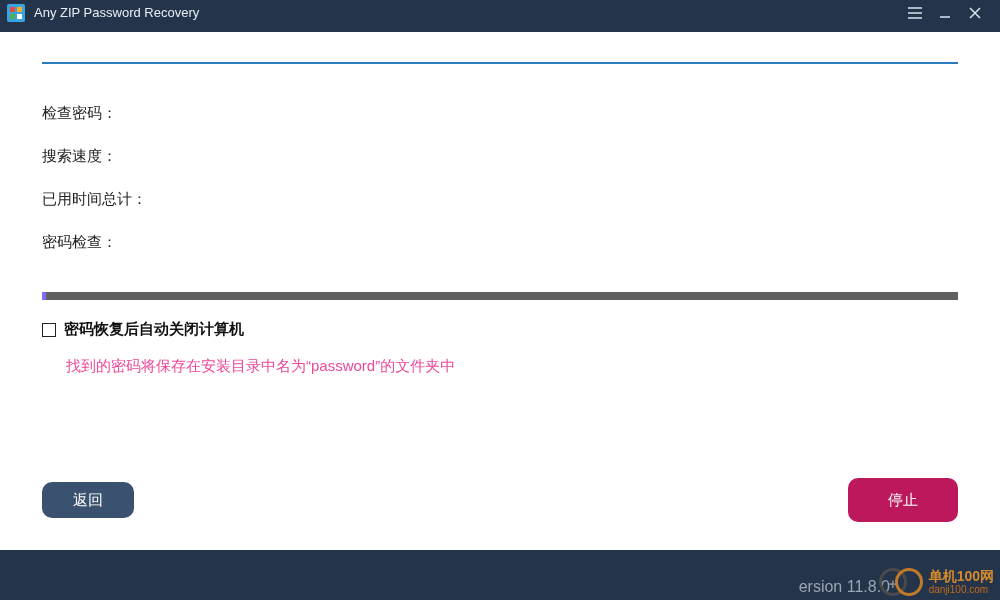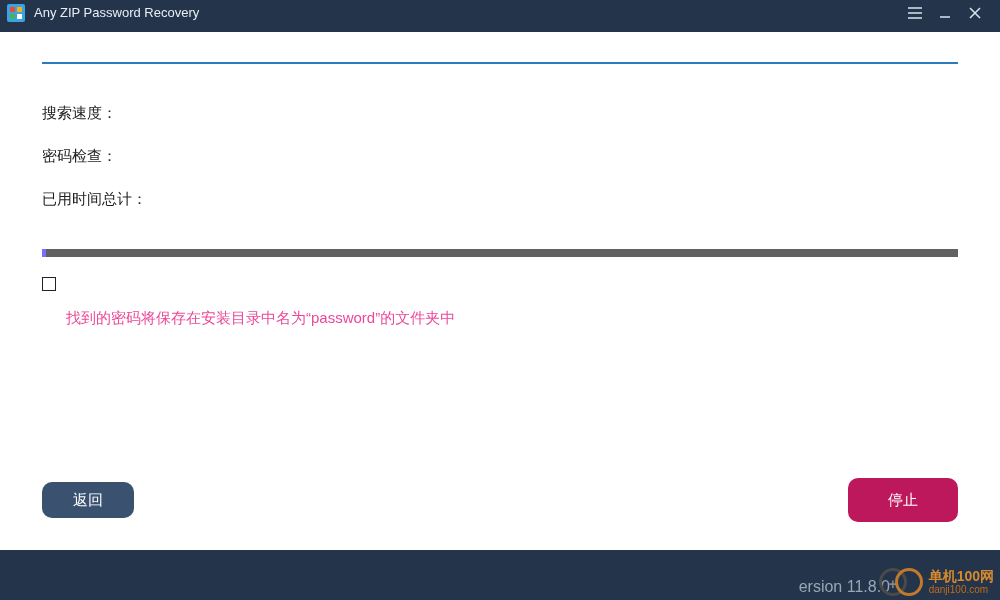--- a/index.html
+++ b/index.html
@@ -180,32 +180,34 @@
     <svg width="12" height="12" viewBox="0 0 12 12">
         <path d="M1 1l10 10M11 1L1 11" stroke="#dbe4ee" stroke-width="1.5"></path>
       </svg>
   </span>
 </div>
 
 <div class="content">
   <div class="top-rule"></div>
 
   <div class="fields">
+    <div class="row">检查密码：</div>
     <div class="row">搜索速度：</div>
+    <div class="row">已用时间总计：</div>
     <div class="row">密码检查：</div>
-    <div class="row">已用时间总计：</div>
   </div>
 
   <div class="progress-wrap">
     <div class="progress-fill"></div>
   </div>
 
 
   <div class="shutdown-row">
     <span class="cb"></span>
+    <span>密码恢复后自动关闭计算机</span>
   </div>
 
   <div class="password-note">找到的密码将保存在安装目录中名为“password”的文件夹中</div>
 
   <div class="buttons">
     <button class="btn btn-back">返回</button>
     <button class="btn btn-stop">停止</button>
   </div>
 </div>
 

